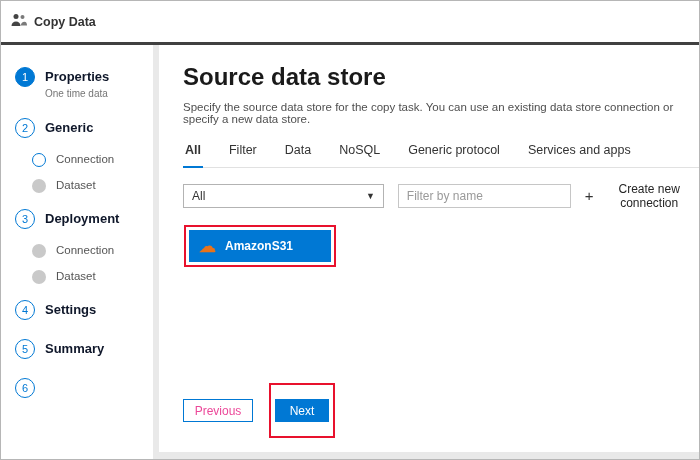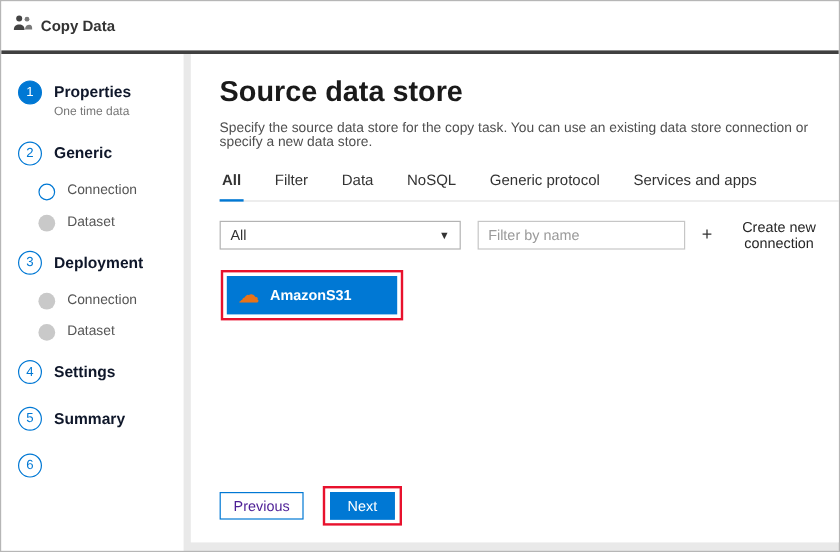--- a/index.html
+++ b/index.html
@@ -90,24 +90,24 @@
     background:#0078d4; color:#fff;
     display:flex; align-items:center; gap:9px;
     padding:0 10px; font-size:12px; font-weight:bold;
     cursor:pointer;
   }
   .s3-icon{ color:#e8731a; font-size:17px; line-height:17px; }
   
   .footer{ display:flex; align-items:center; gap:16px; margin-top:auto; }
   .btn-secondary{
     min-width:70px; height:23px;
-    background:#fff; border:1px solid #0078d4; color:#4c1d95;
+    background:#fff; border:1px solid #0078d4; color:#ec4899;
     font-size:12px; font-family:inherit; cursor:pointer;
   }
-  .btn-annotation{ display:inline-block; border:2px solid #e8112d; padding:3px 4px; }
+  .btn-annotation{ display:inline-block; border:2px solid #e8112d; padding:14px 4px; }
   .btn-primary{
     min-width:54px; height:23px;
     background:#0078d4; border:1px solid #0078d4; color:#fff;
     font-size:12px; font-family:inherit; cursor:pointer;
   }
 </style>
 </head>
 <body>
 
 <div class="screen">

